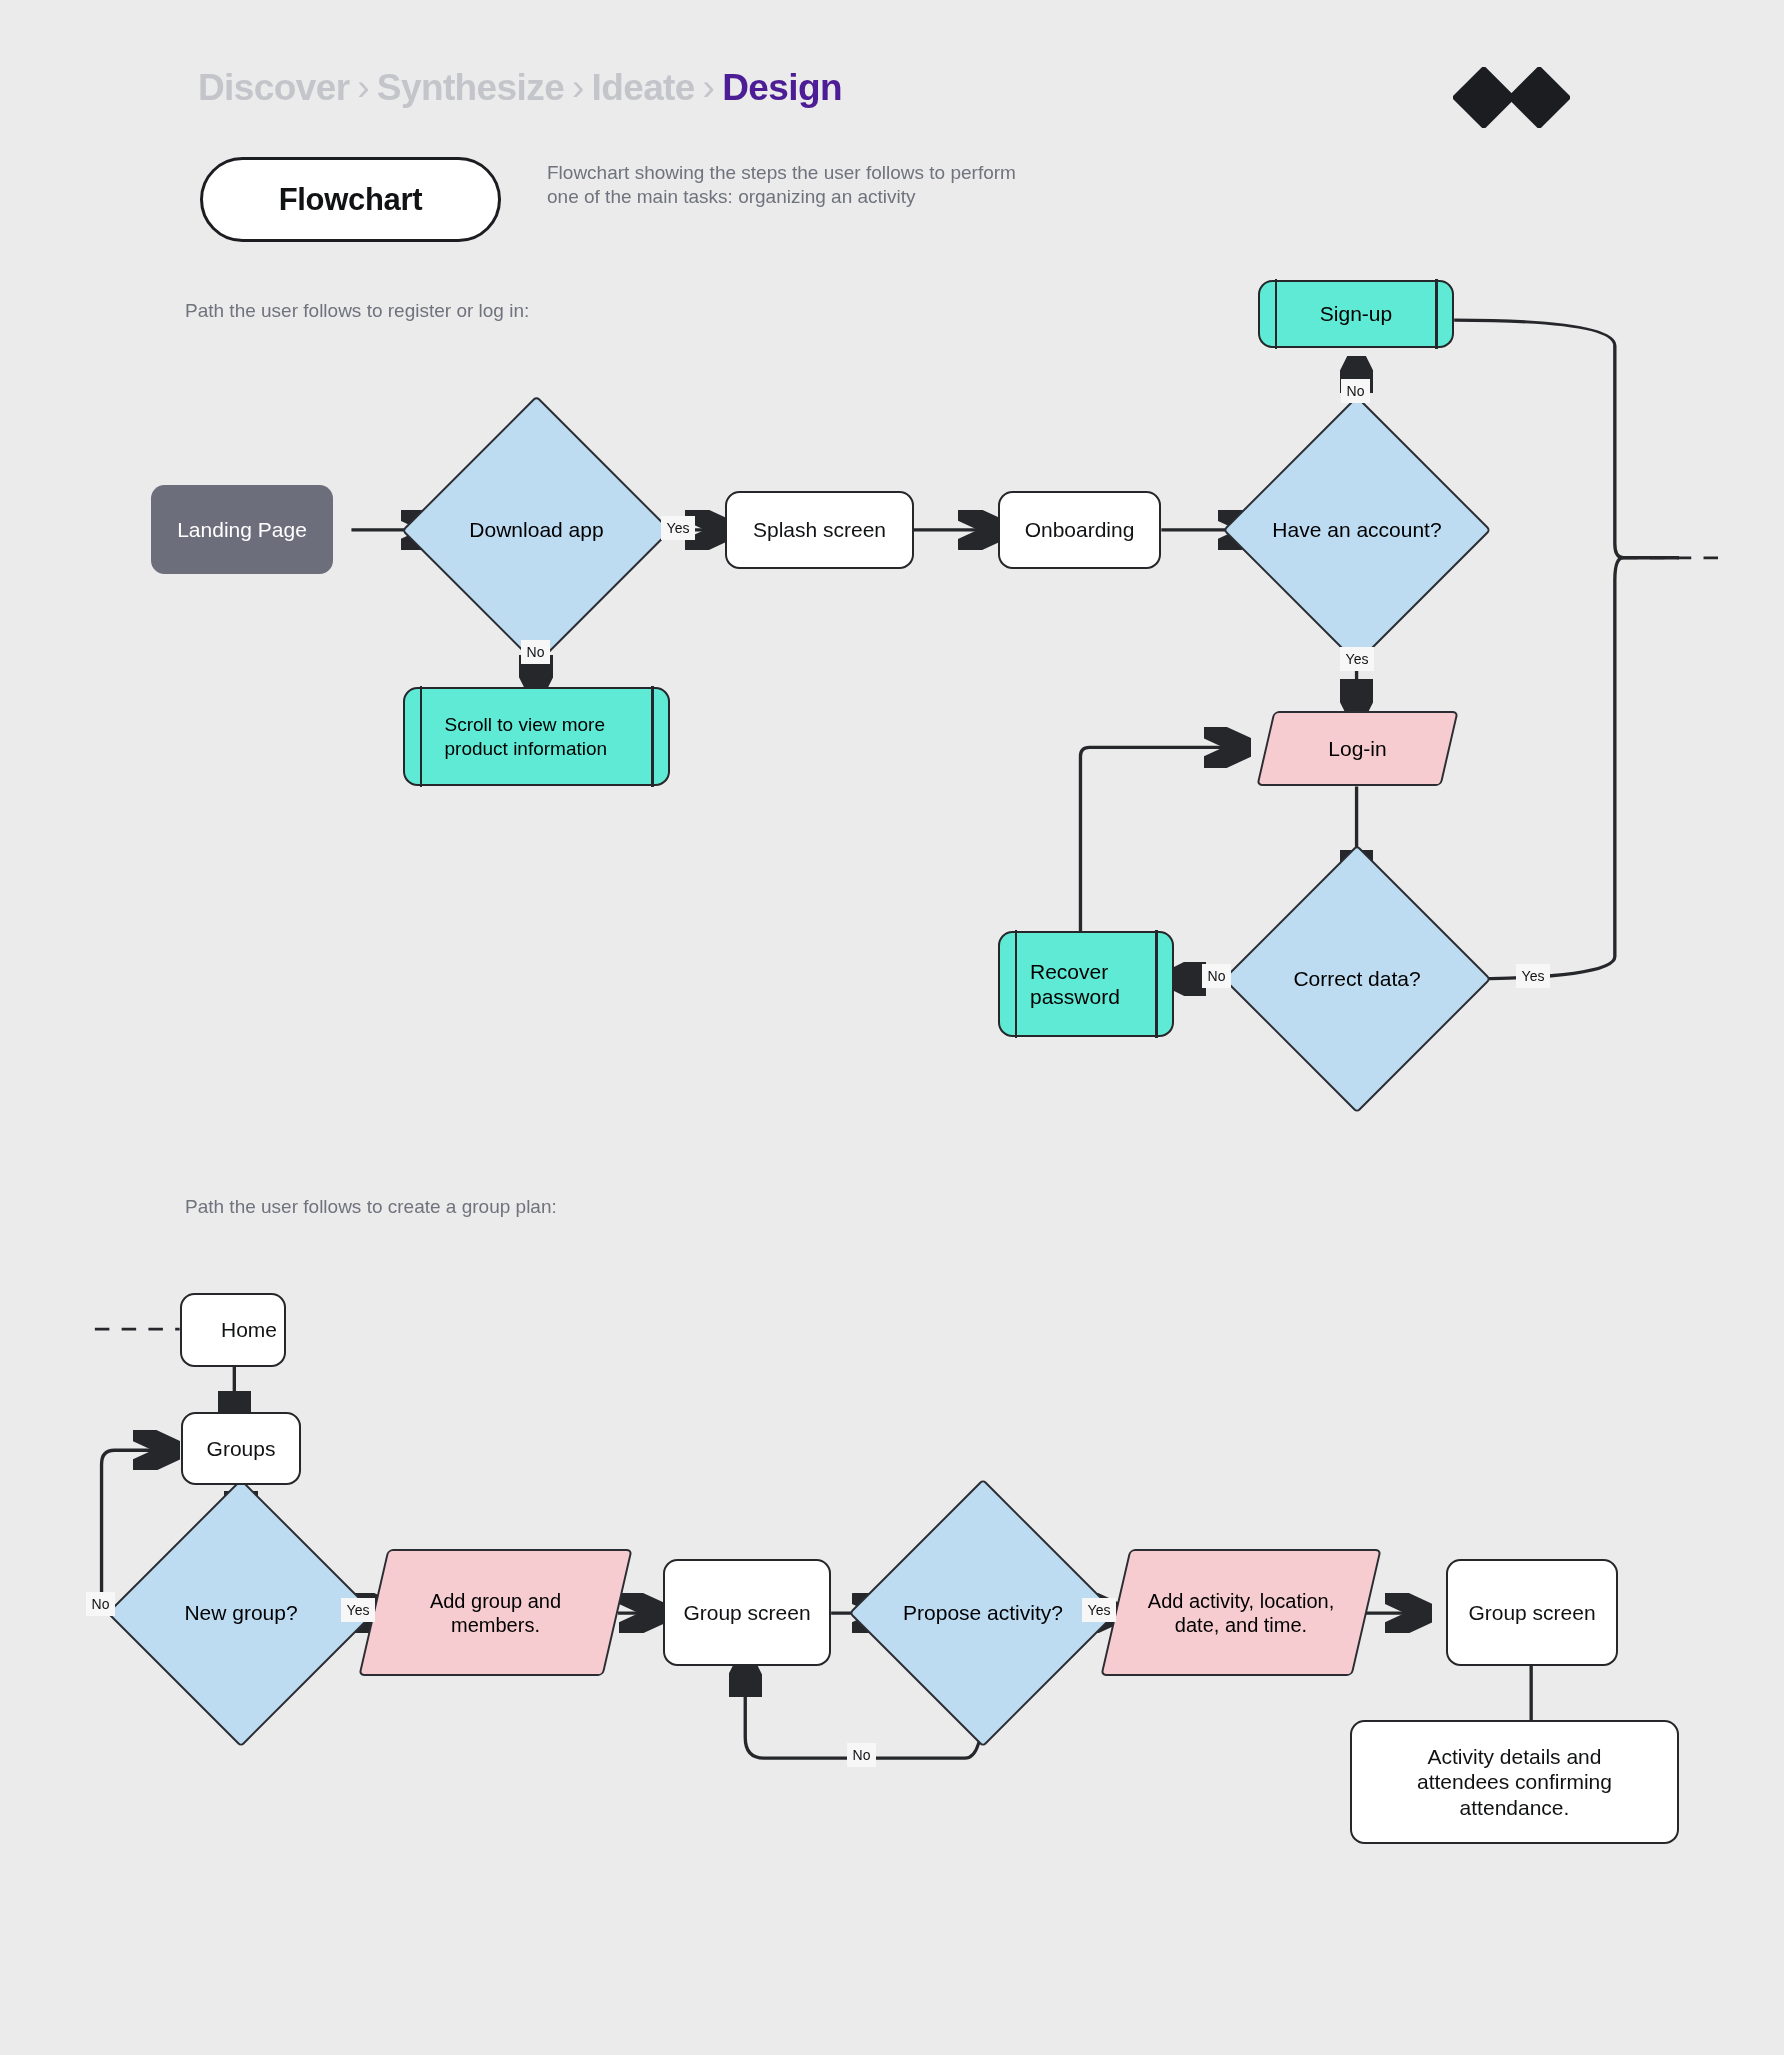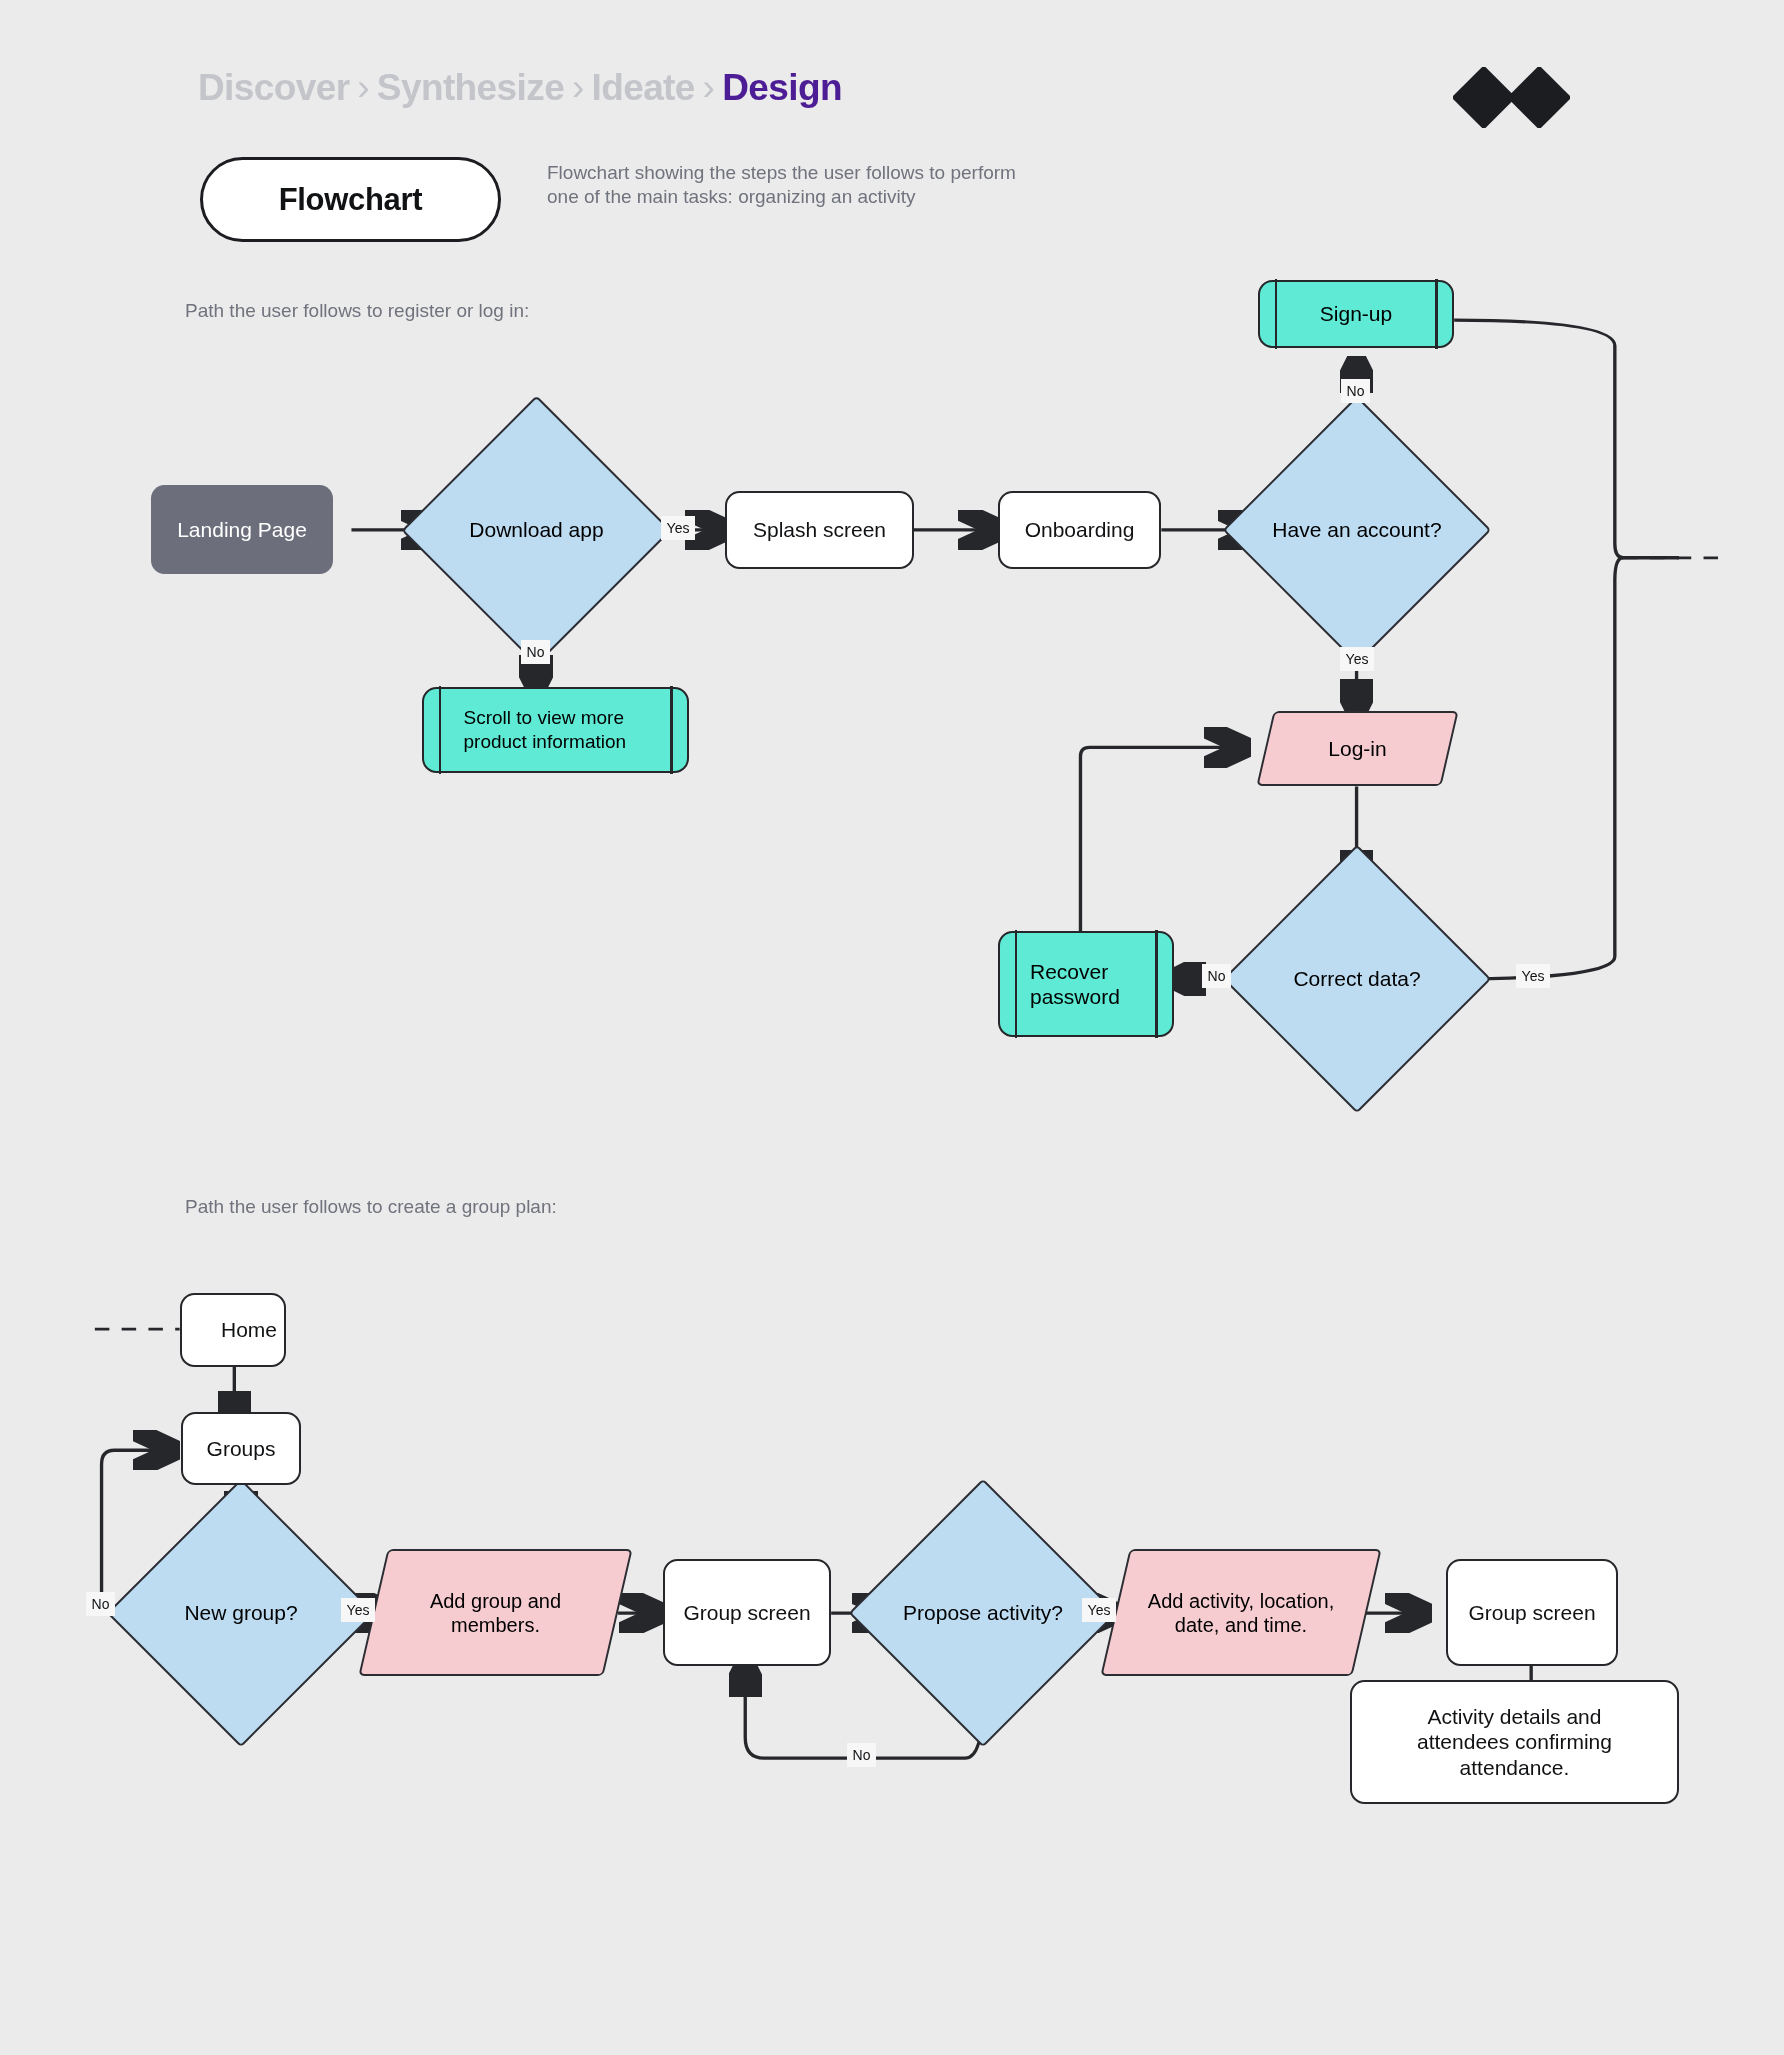--- a/index.html
+++ b/index.html
@@ -219,21 +219,21 @@
 
   <div class="node rect solid-gray fs38" style="left:151px; top:485px; width:182px; height:89px;">
     <span class="txt">Landing Page</span>
   </div>
 
   <div class="diamond fs38" style="left:441px; top:435px; width:191px; height:191px;">
     <div class="shape"></div>
     <div class="txt">Download app</div>
   </div>
 
-  <div class="predef fs34" style="left:403px; top:687px; width:267px; height:86px; display:flex; align-items:center; justify-content:center;margin-left:19px;">
+  <div class="predef fs34" style="left:403px; top:687px; width:267px; height:99px; display:flex; align-items:center; justify-content:center;">
     <span class="txt" style="max-width:184px;">Scroll to view more product information</span>
   </div>
 
   <div class="node rect fs38" style="left:725px; top:491px; width:189px; height:78px;">
     <span class="txt">Splash screen</span>
   </div>
 
   <div class="node rect fs38" style="left:998px; top:491px; width:163px; height:78px;">
     <span class="txt">Onboarding</span>
   </div>
@@ -297,21 +297,21 @@
 
   <div class="para fs36" style="left:1115px; top:1549px; width:252px; height:127px;">
     <div class="shape"></div>
     <div class="txt" style="padding:0 28px;">Add activity, location, date, and time.</div>
   </div>
 
   <div class="node rect fs38" style="left:1446px; top:1559px; width:172px; height:107px;">
     <span class="txt">Group screen</span>
   </div>
 
-  <div class="node rect fs38" style="left:1350px; top:1680px; width:329px; height:124px;">
+  <div class="node rect fs38" style="left:1350px; top:1720px; width:329px; height:124px;">
     <span class="txt" style="max-width:262px;">Activity details and attendees confirming attendance.</span>
   </div>
 
   <div class="edge-label" style="left:86px; top:1592px;">No</div>
   <div class="edge-label" style="left:341px; top:1598px;">Yes</div>
   <div class="edge-label" style="left:1082px; top:1598px;">Yes</div>
   <div class="edge-label" style="left:847px; top:1743px;">No</div>
 
 </div>
 

